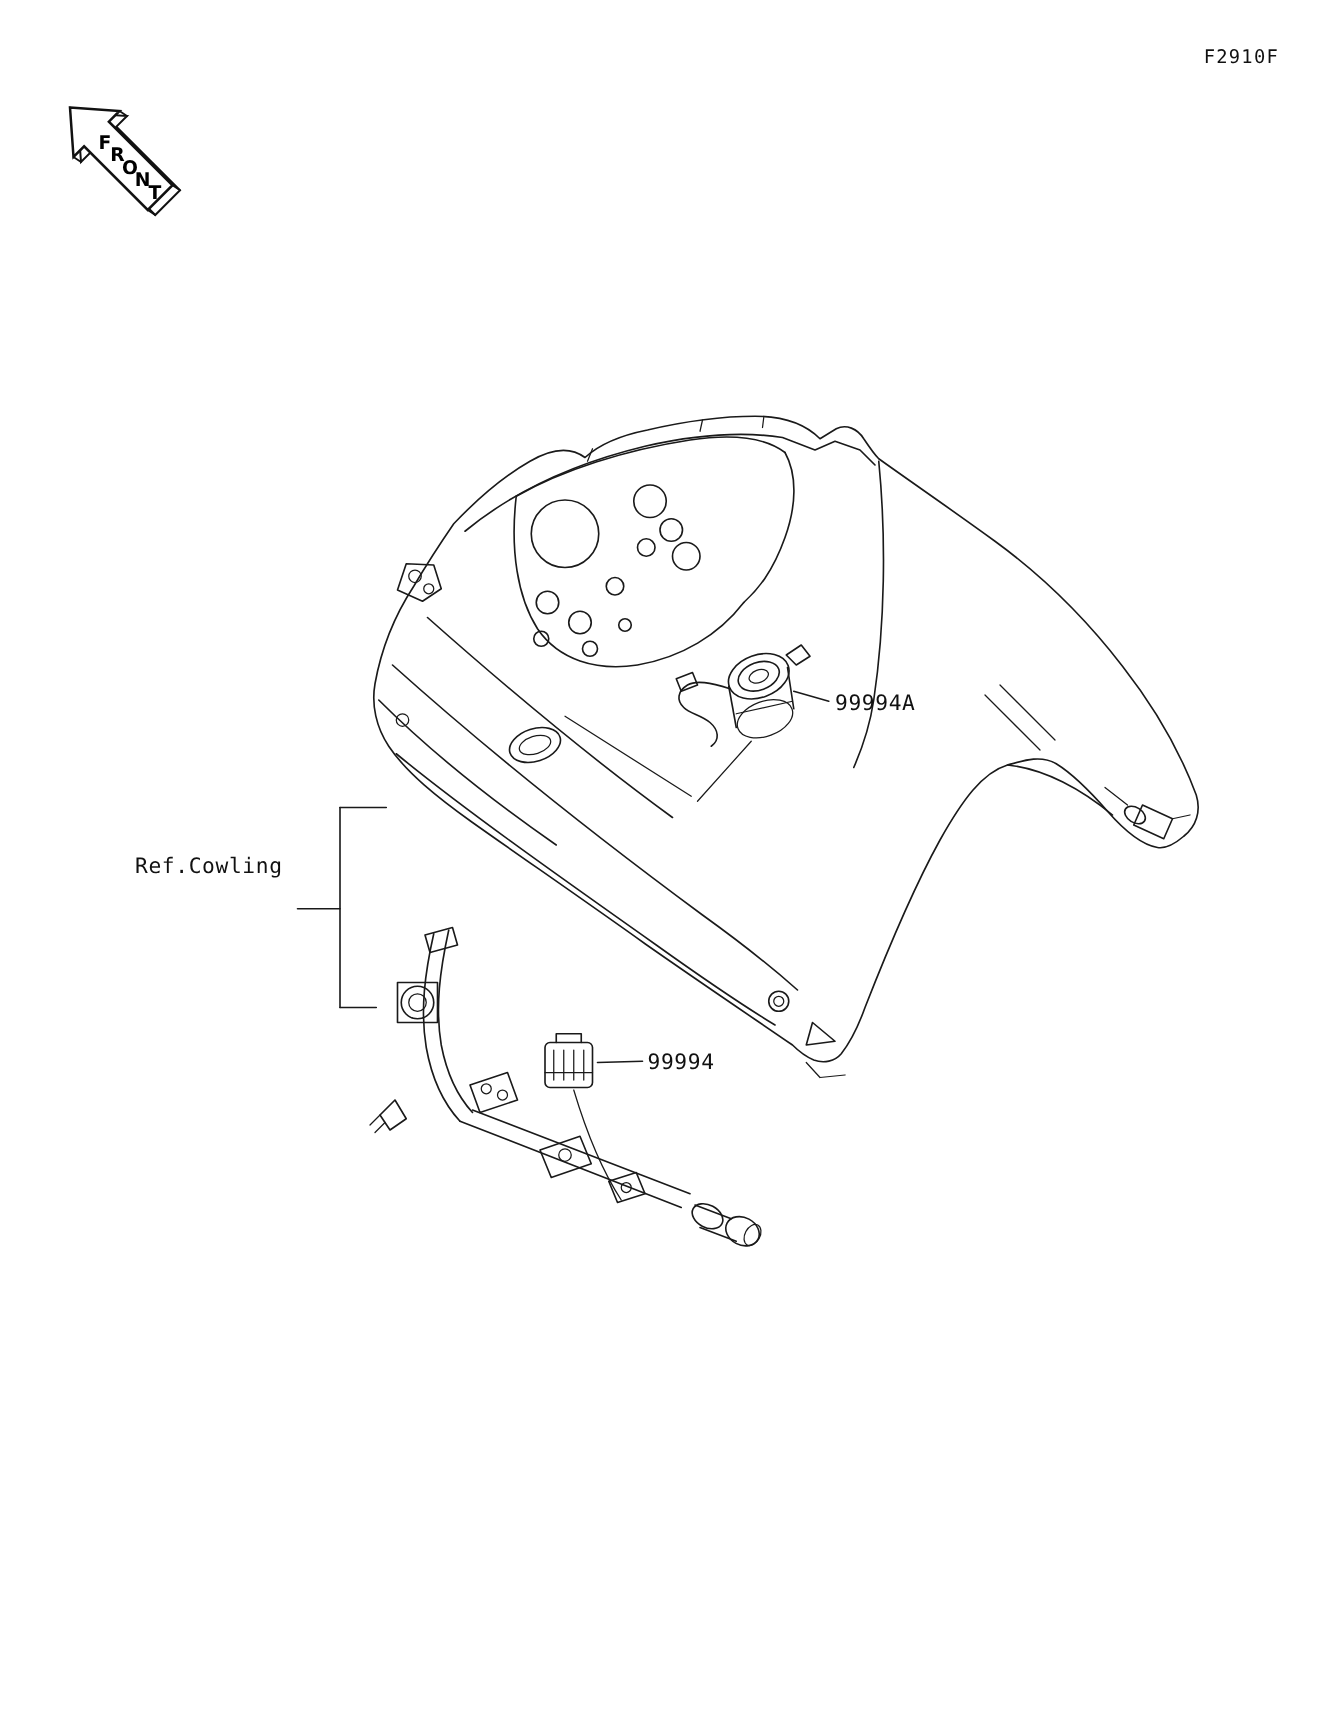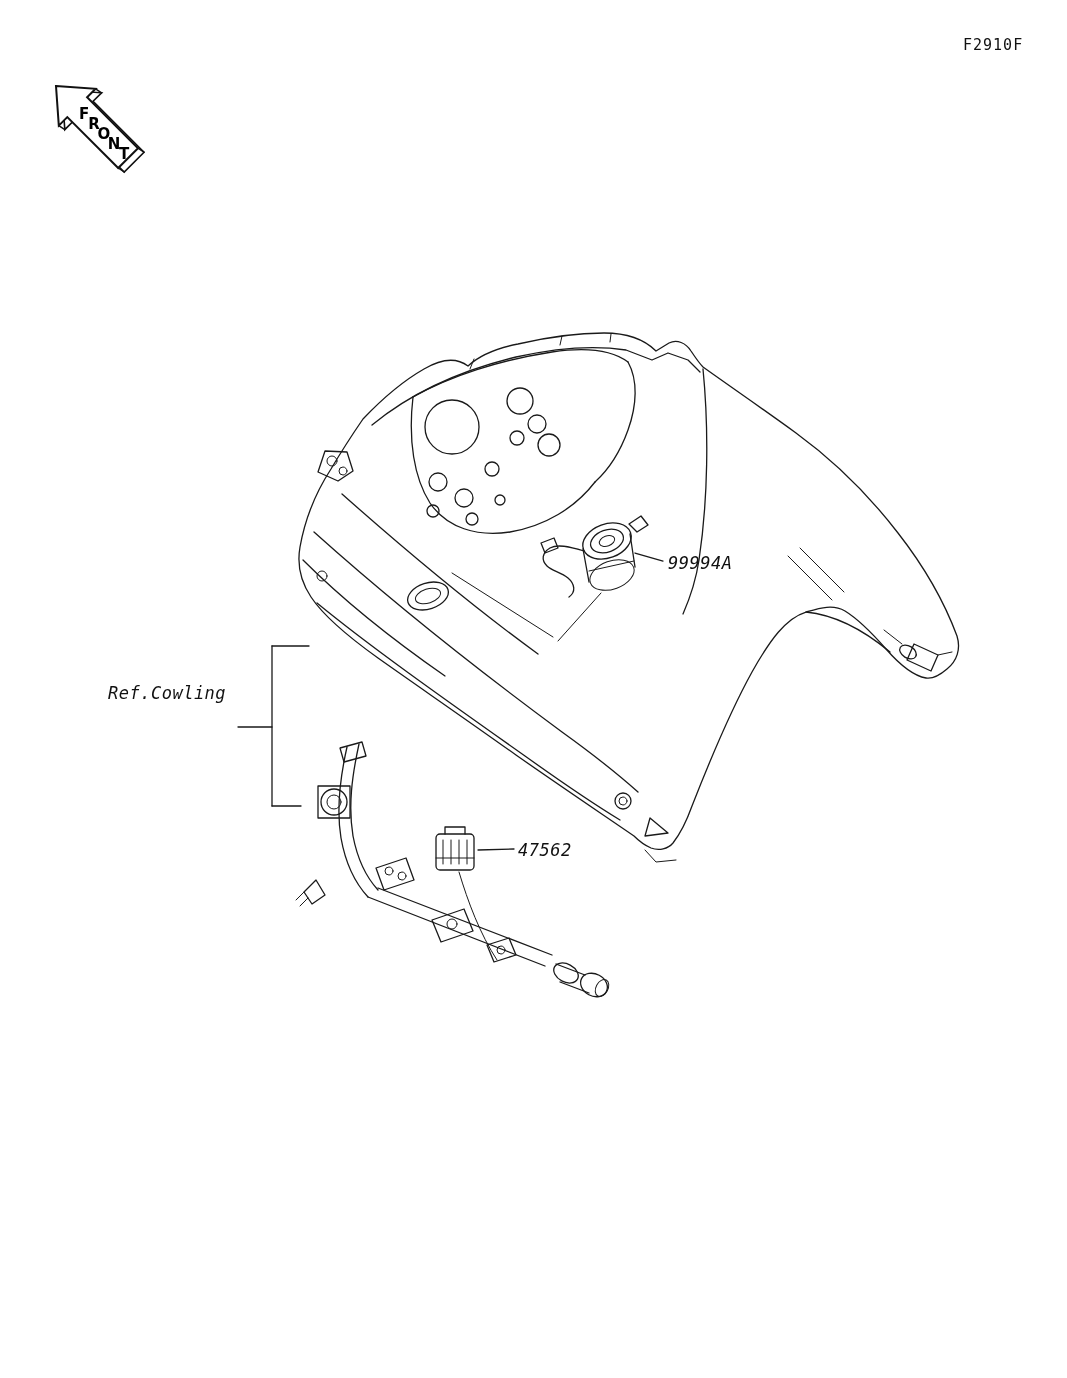--- a/index.html
+++ b/index.html
@@ -37,21 +37,20 @@
     font-weight: bold;
     font-size: 15px;
     text-anchor: middle;
   }
   .label {
     position: absolute;
     font-size: 17px;
     letter-spacing: 0.5px;
     white-space: pre;
     color: #111111;
-    font-style: italic;
   }
   .code {
     position: absolute;
     left: 963px;
     top: 36px;
     font-size: 15px;
     letter-spacing: 1px;
   }
   .label-ref-cowling { left: 108px; top: 683px; }
   .label-99994a     { left: 668px; top: 553px; }
@@ -236,15 +235,15 @@
       <path d="M 272,646 L 272,806"></path>
       <path d="M 272,646 L 309,646"></path>
       <path d="M 272,806 L 301,806"></path>
     </g>
   </svg>
 
   <div class="label label-ref-cowling">Ref.Cowling</div>
 
   <div class="label label-99994a">99994A</div>
 
-  <div class="label label-99994">47562</div>
+  <div class="label label-99994">99994</div>
 
 </div>
 
 </body></html>

